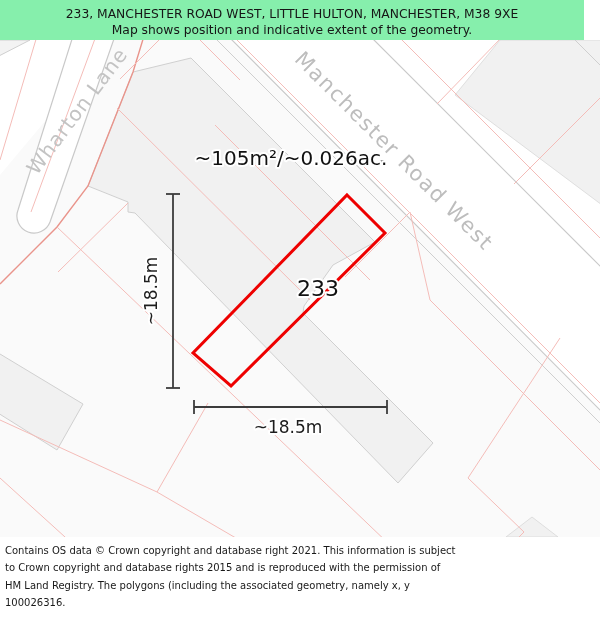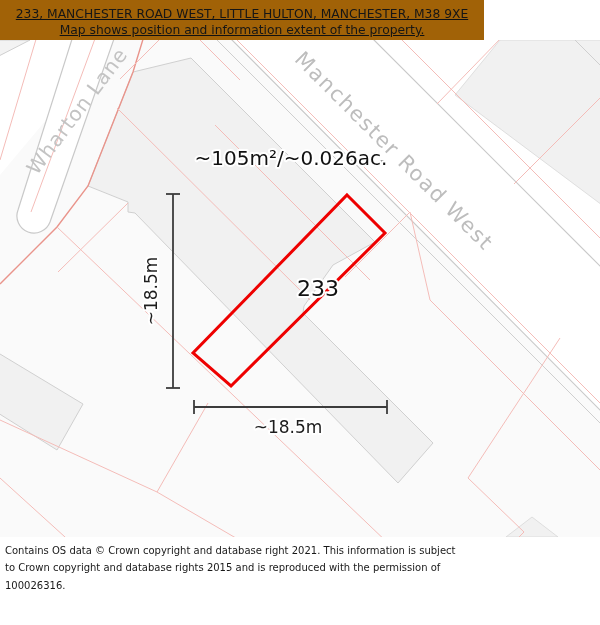--- a/index.html
+++ b/index.html
@@ -1,37 +1,37 @@
 <!DOCTYPE html>
 <html><head>
 <meta charset="utf-8">
 <style>
   html,body{margin:0;padding:0;background:#fff;}
   .page{position:relative;width:600px;height:625px;background:#ffffff;overflow:hidden;
         font-family:"DejaVu Sans","Liberation Sans",sans-serif;color:#111;}
-  .map-header{position:absolute;top:0;left:0;width:484px;height:40px;text-align:center;
-        padding-top:6px;box-sizing:border-box;background:#a16207;text-decoration:underline;}
+  .map-header{position:absolute;top:0;left:0;width:584px;height:40px;text-align:center;
+        padding-top:6px;box-sizing:border-box;background:#86efac;}
   .map-header .title{font-size:12.3px;line-height:16px;color:#161616;white-space:nowrap;}
   .map-header .subtitle{font-size:12.3px;line-height:16px;color:#161616;white-space:nowrap;}
   .map-wrap{position:absolute;top:40px;left:0;width:600px;height:497px;}
   svg{display:block;}
   .map-footer{position:absolute;top:537px;left:0;width:600px;height:88px;background:#fff;
         padding:5px 4px 0 5px;box-sizing:border-box;}
   .map-footer div{font-size:10px;line-height:17.4px;color:#191919;white-space:nowrap;}
   .maplabel{paint-order:stroke;stroke:#ffffff;stroke-width:4px;stroke-linejoin:round;}
   .roadlabel{letter-spacing:1.5px;}
 </style>
 </head>
 <body>
 
 <div class="page">
 
   <div class="map-header">
     <div class="title">233, MANCHESTER ROAD WEST, LITTLE HULTON, MANCHESTER, M38 9XE</div>
-    <div class="subtitle">Map shows position and information extent of the property.</div>
+    <div class="subtitle">Map shows position and indicative extent of the geometry.</div>
   </div>
 
   <div class="map-wrap">
   <svg width="600" height="497" viewBox="0 40 600 497" xmlns="http://www.w3.org/2000/svg">
 
     <polygon points="113,40 230,40 602,412 602,537 0,537 0,175" fill="#fafafa"></polygon>
 
     <polygon points="500,40 602,40 602,205 455,95" fill="#f1f1f1" stroke="#d8d8d8" stroke-width="0.8"></polygon>
     <path d="M191,58 L375,242 L333,265 L304,306 L303,313 L433,443 L398,483 L135,213 L128,212 L128,202 L88,186 L133,72 Z" fill="#f1f1f1" stroke="#d0d0d0" stroke-width="1"></path>
     <polygon points="-10,348 83,404 57,450 -10,408" fill="#f1f1f1" stroke="#d0d0d0" stroke-width="1"></polygon>
@@ -84,16 +84,17 @@
     <text class="maplabel" x="288" y="433" text-anchor="middle" font-size="17" fill="#1d1d1d">~18.5m</text>
 
     <text class="maplabel" x="291" y="165" text-anchor="middle" font-size="20" fill="#111">~105m²/~0.026ac.</text>
     <text class="maplabel" x="318" y="296" text-anchor="middle" font-size="22" fill="#111">233</text>
   </svg>
   </div>
 
   <div class="map-footer">
     <div>Contains OS data © Crown copyright and database right 2021. This information is subject</div>
     <div>to Crown copyright and database rights 2015 and is reproduced with the permission of</div>
+    <div>HM Land Registry. The polygons (including the associated geometry, namely x, y</div>
     <div>100026316.</div>
   </div>
 
 </div>
 
 </body></html>

